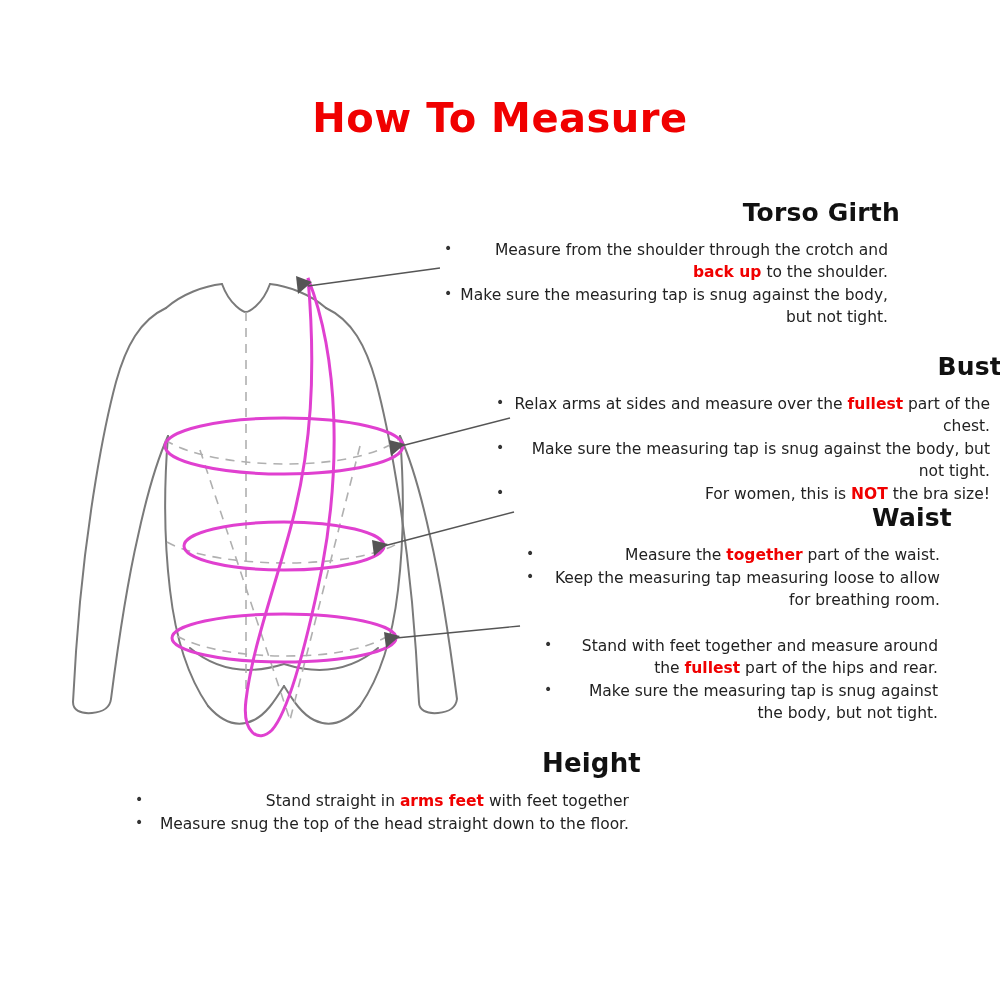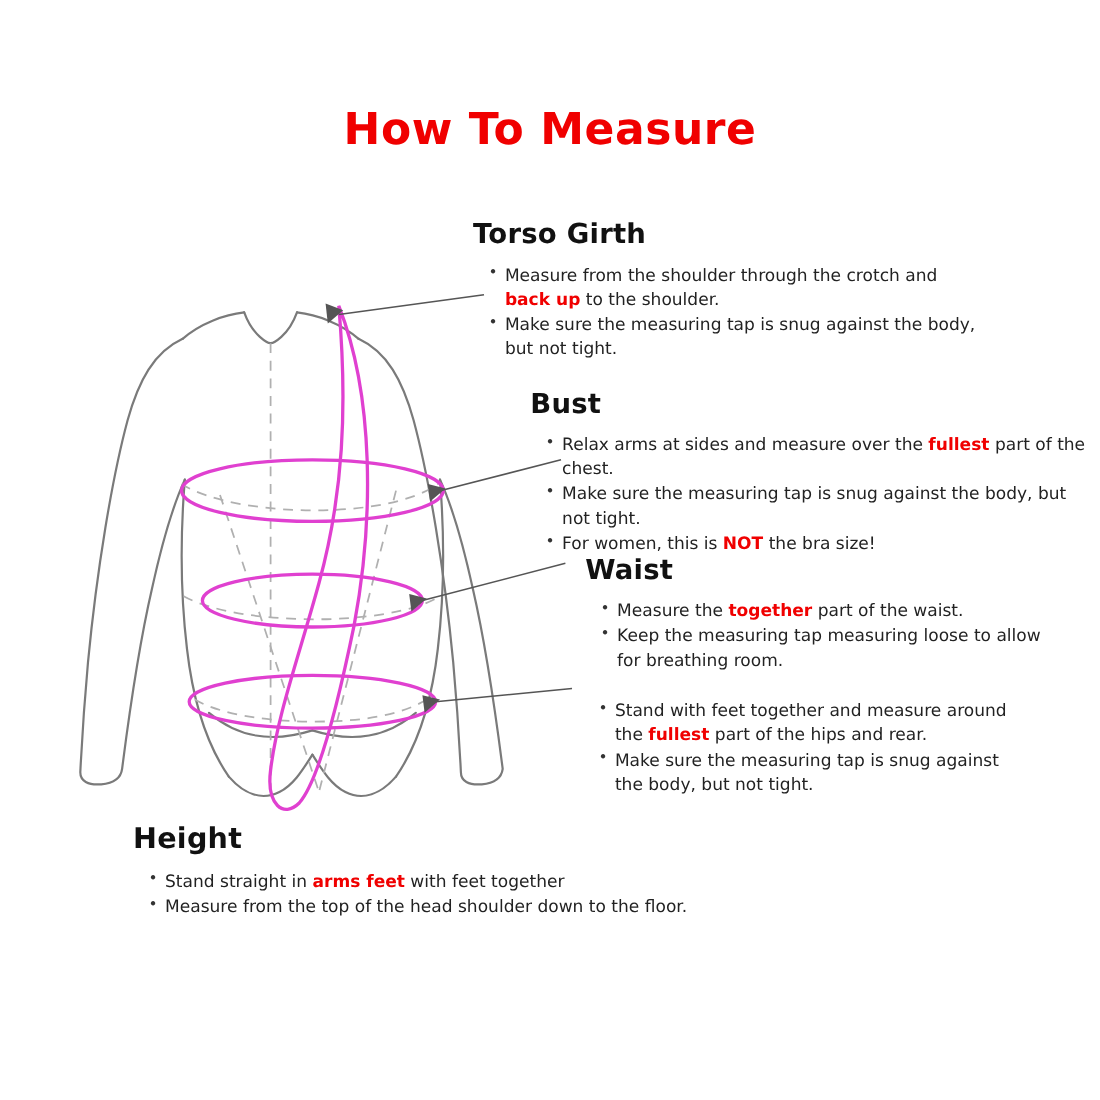--- a/index.html
+++ b/index.html
@@ -34,20 +34,21 @@
   }
   .figure {
     position: absolute;
     left: 40px;
     top: 250px;
     width: 520px;
     height: 560px;
   }
   .block {
     position: absolute;
+    text-align: right;
   }
   .block h2 {
     margin: 0 0 6px 0;
     font-size: 25px;
     font-weight: bold;
     color: #111;
     letter-spacing: 0.2px;
   }
   .block ul {
     margin: 12px;
@@ -69,21 +70,21 @@
     top: 0;
     color: #333;
     font-size: 14px;
   }
   .hl {
     color: #f00000;
     font-weight: bold;
   }
   #torso-girth { left: 430px; top: 198px; width: 470px; }
   #bust        { left: 482px; top: 352px; width: 520px; }
-  #waist       { left: 532px; top: 503px; width: 440px; }
+  #waist       { left: 512px; top: 503px; width: 440px; }
   #hips        { left: 530px; top: 623px; width: 420px; }
   #height      { left: 121px; top: 748px; width: 520px; }
   #height h2 { font-size: 26px; }
   #height li { font-size: 15.5px; }
 </style>
 </head>
 <body>
 
 <div id="page">
 
@@ -199,18 +200,18 @@
     </ul>
   </div>
 
   <div class="block" id="height">
     <h2>Height</h2>
     <ul>
       <li>
         <span>Stand straight in </span><span class="hl">arms feet</span><span> with feet together</span>
       </li>
       <li>
-        <span>Measure from the top of the head shoulder down to the floor.</span>
+        <span>Measure snug the top of the head straight down to the floor.</span>
       </li>
     </ul>
   </div>
 
 </div>
 
 </body></html>

